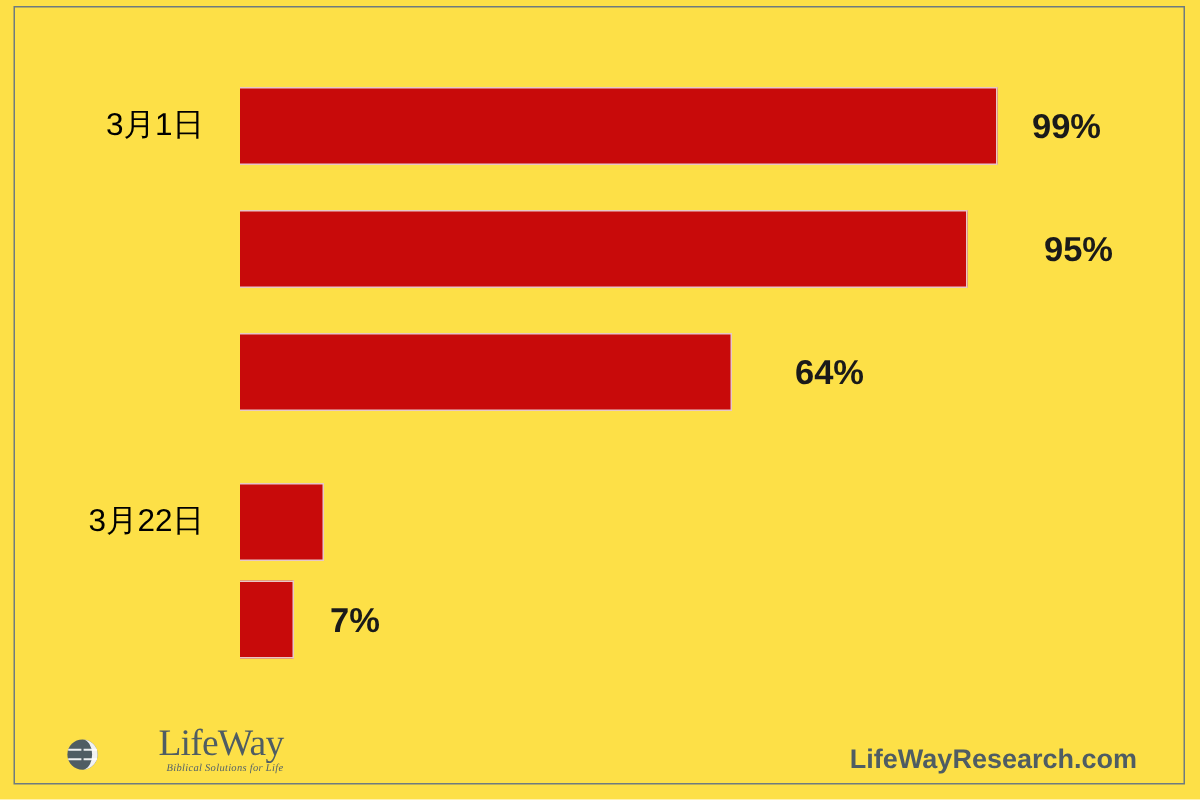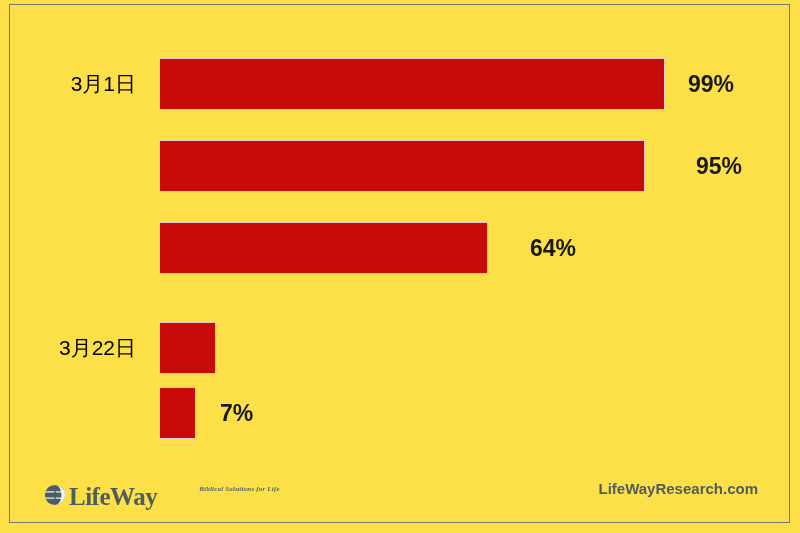--- a/index.html
+++ b/index.html
@@ -107,45 +107,44 @@
   }
   .logo-mark {
     width: 22px;
     height: 22px;
     margin-right: 3px;
     margin-bottom: 3px;
     flex: none;
   }
   .logo-text-wrap {
     display: flex;
-    flex-direction: row;
-    align-items: flex-start;
-    font-weight: bold;
+    flex-direction: column;
+    align-items: flex-end;
   }
   .logo-word {
     font-family: "Liberation Serif", "DejaVu Serif", serif;
     font-size: 25px;
     line-height: 24px;
     letter-spacing: -0.5px;
     color: #4f5d63;
   }
   .logo-tag {
     font-family: "Liberation Serif", "DejaVu Serif", serif;
     font-size: 7px;
     line-height: 9px;
     font-style: italic;
     color: #55636a;
     letter-spacing: 0.2px;
     padding-left: 42px;
   }
   .site-url {
     position: absolute;
     right: 42px;
-    top: 25px;
-    font-size: 15px;
+    top: 41px;
+    font-size: 18px;
     font-weight: 700;
     color: #4f5d63;
     white-space: nowrap;
   }
 </style>
 </head>
 <body>
 
 <div class="canvas">
 

